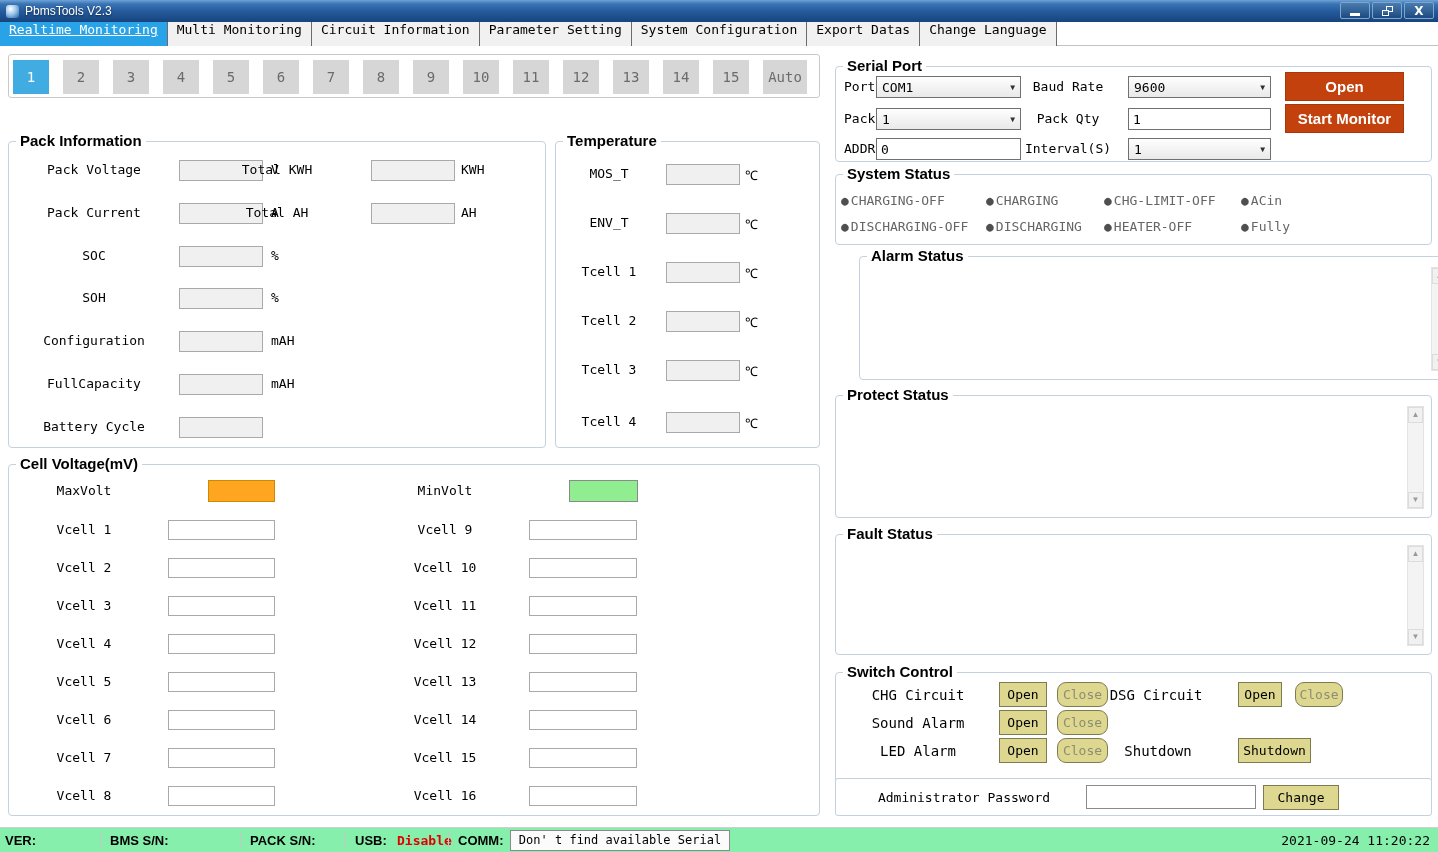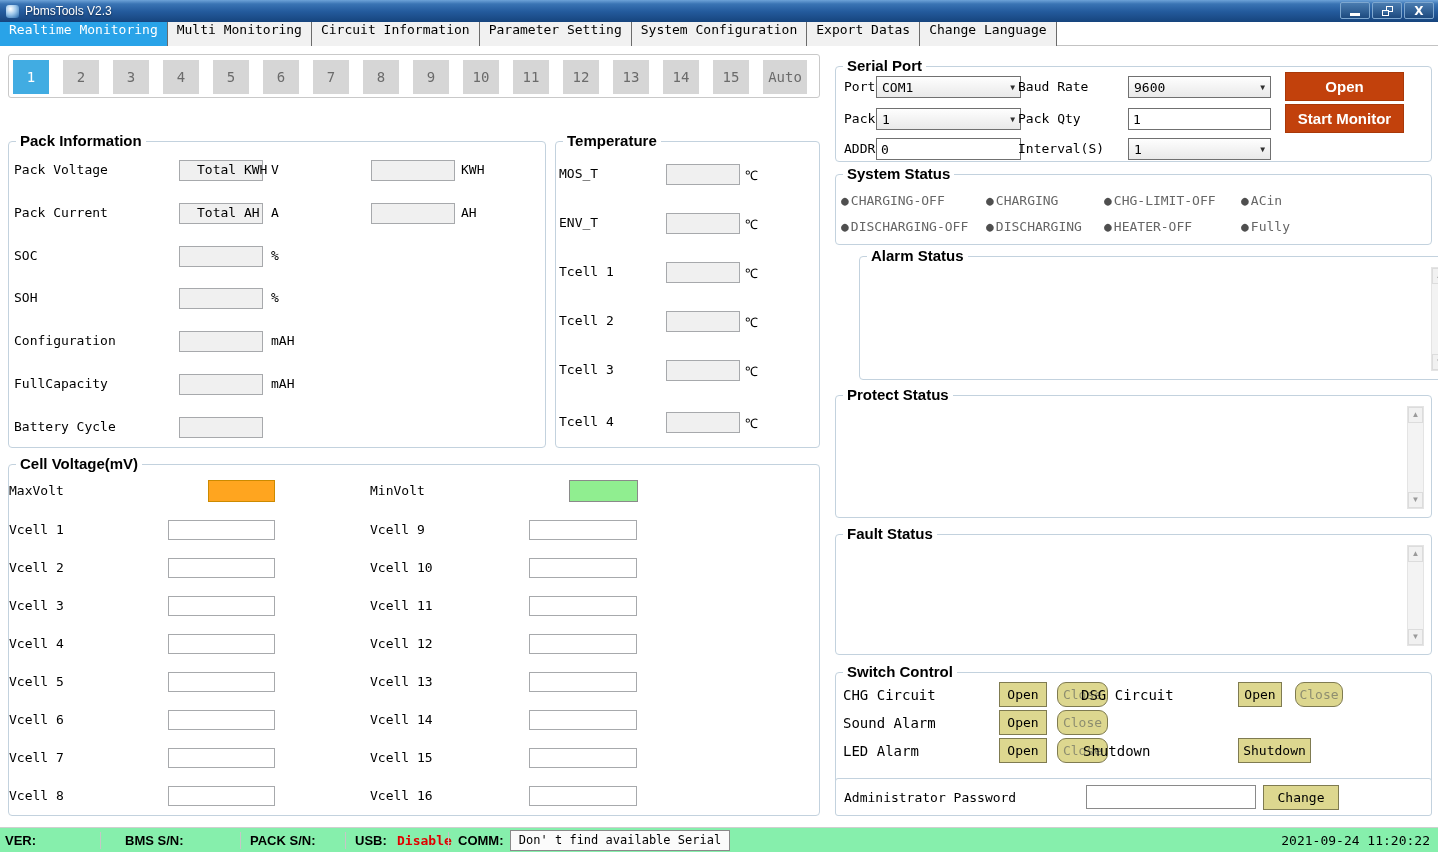--- a/index.html
+++ b/index.html
@@ -21,33 +21,33 @@
   .g-rest .back { position:absolute; right:0; top:0; width:7px; height:6px; border:1px solid #fff; }
   .g-rest .front { position:absolute; left:0; bottom:0; width:7px; height:6px; border:1px solid #fff;
     background:linear-gradient(#4a7cb0,#1d4a7f); }
   .g-x { color:#fff; font:bold 12px "DejaVu Sans",sans-serif; line-height:1; }
 
   
   .tabbar { position:absolute; left:0; top:22px; width:100%; height:24px; background:#fff;
     border-bottom:1px solid #c3c3c3; display:flex; }
   .tab { height:24px; line-height:24px; padding:0 9px; font:13px "DejaVu Sans Mono",monospace;
     color:#000; background:#f1f1f1; border-right:1px solid #6b6b6b; white-space:nowrap; }
-  .tab.active { background:#29A3E8; color:#fff; }
+  .tab.active { background:#29A3E8; color:#fff;text-decoration:underline; }
 
   
   .panel { position:absolute; border:1px solid #c9c9c9; border-radius:3px; background:#fff; }
   .groupbox { position:absolute; border:1px solid #c3d2de; border-radius:4px; background:#fff; }
   .gb-title { position:absolute; top:-10px; left:7px; background:#fff; padding:0 4px;
     font:bold 15px "Liberation Sans",sans-serif; color:#000; white-space:nowrap; }
 
   .pbtn { position:absolute; top:5px; width:36px; height:34px; background:#d6d6d6; color:#6b6b6b;
     font:14px "DejaVu Sans Mono",monospace; text-align:center; line-height:34px; cursor:pointer; }
   .pbtn.active { background:#41ACE2; color:#fff; }
 
-  .lbl { position:absolute; font:13px "DejaVu Sans Mono",monospace; color:#000; text-align:left; white-space:nowrap; }
+  .lbl { position:absolute; font:13px "DejaVu Sans Mono",monospace; color:#000; text-align:center; white-space:nowrap; }
   .lbl-l { text-align:left; }
   .lbl14 { font-size:14px; }
   .fld { position:absolute; height:21px; border:1px solid #a7a9ac; background:#f0f0f0; }
   .fld.white { background:#fff; }
   .unit { position:absolute; font:13px "DejaVu Sans Mono",monospace; color:#000; white-space:nowrap; }
   .swatch { position:absolute; height:22px; }
 
   .dropdown { position:absolute; height:22px; border:1px solid #707070;
     background:linear-gradient(#fefefe,#e9e9e9); display:flex; align-items:center;
     justify-content:space-between; padding:0 5px; font:13px "DejaVu Sans Mono",monospace; cursor:pointer; }
@@ -360,21 +360,21 @@
 
 <div class="panel" style="left:835px;top:778px;width:597px;height:38px;border-color:#c3d2de">
   <span class="lbl" style="left:8px;top:11px;width:240px">Administrator Password</span>
   <input class="tin" style="left: 250px; top: 6px; width: 170px; height: 24px; border-color: rgb(138, 138, 138);" value="">
   <button class="kbtn" style="left:427px;top:6px;width:76px">Change</button>
 </div>
 
 <div class="statusbar">
   <span class="sb-lab" style="left:5px">VER:</span>
   <div class="sb-sep" style="left:100px"></div>
-  <span class="sb-lab" style="left:125px">BMS S/N:</span>
+  <span class="sb-lab" style="left:110px">BMS S/N:</span>
   <div class="sb-sep" style="left:240px"></div>
   <span class="sb-lab" style="left:250px">PACK S/N:</span>
   <div class="sb-sep" style="left:345px"></div>
   <span class="sb-lab" style="left:355px">USB:</span>
   <span class="sb-red" style="left:397px">Disable</span>
   <div class="sb-sep" style="left:448px"></div>
   <span class="sb-lab" style="left:458px">COMM:</span>
   <div class="comm-box">Don' t find available Serial Port</div>
   <span class="timestamp">2021-09-24 11:20:22</span>
 </div>

